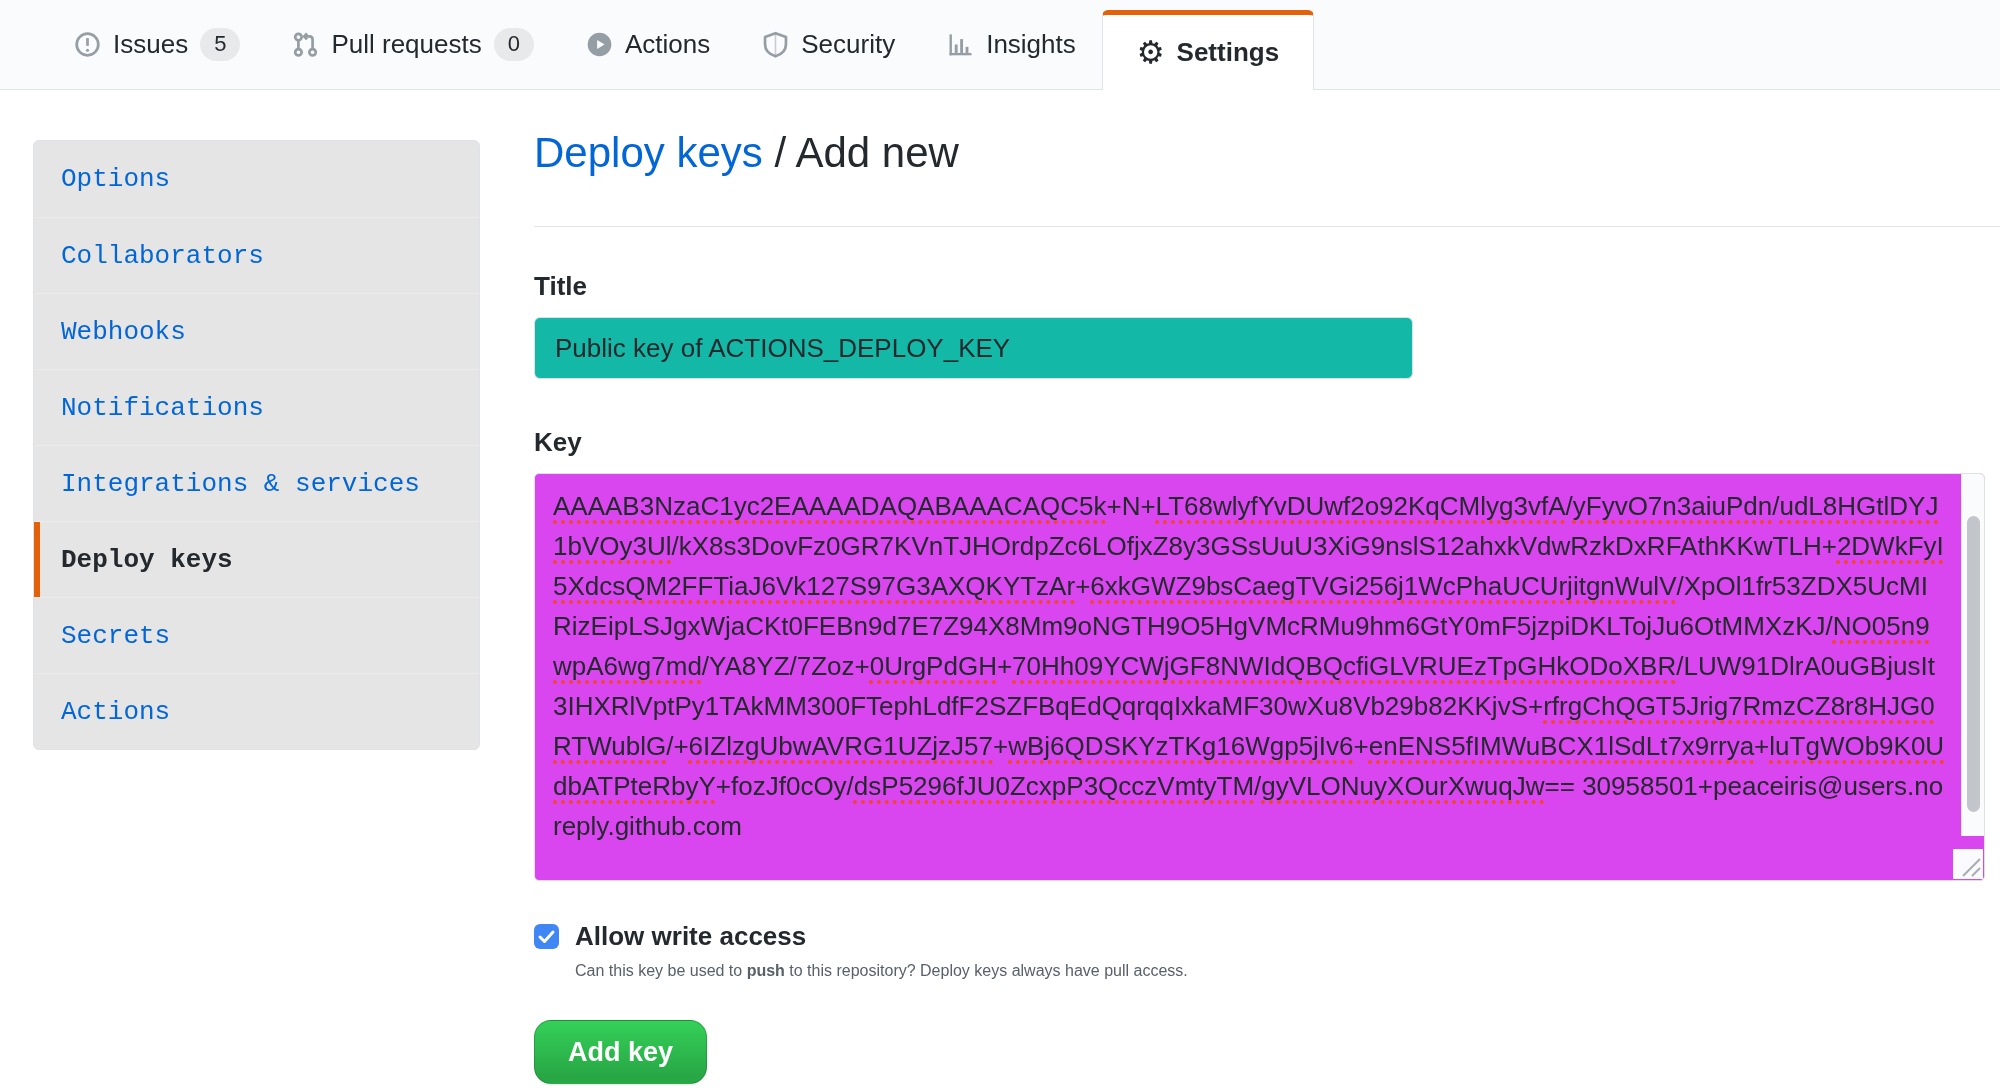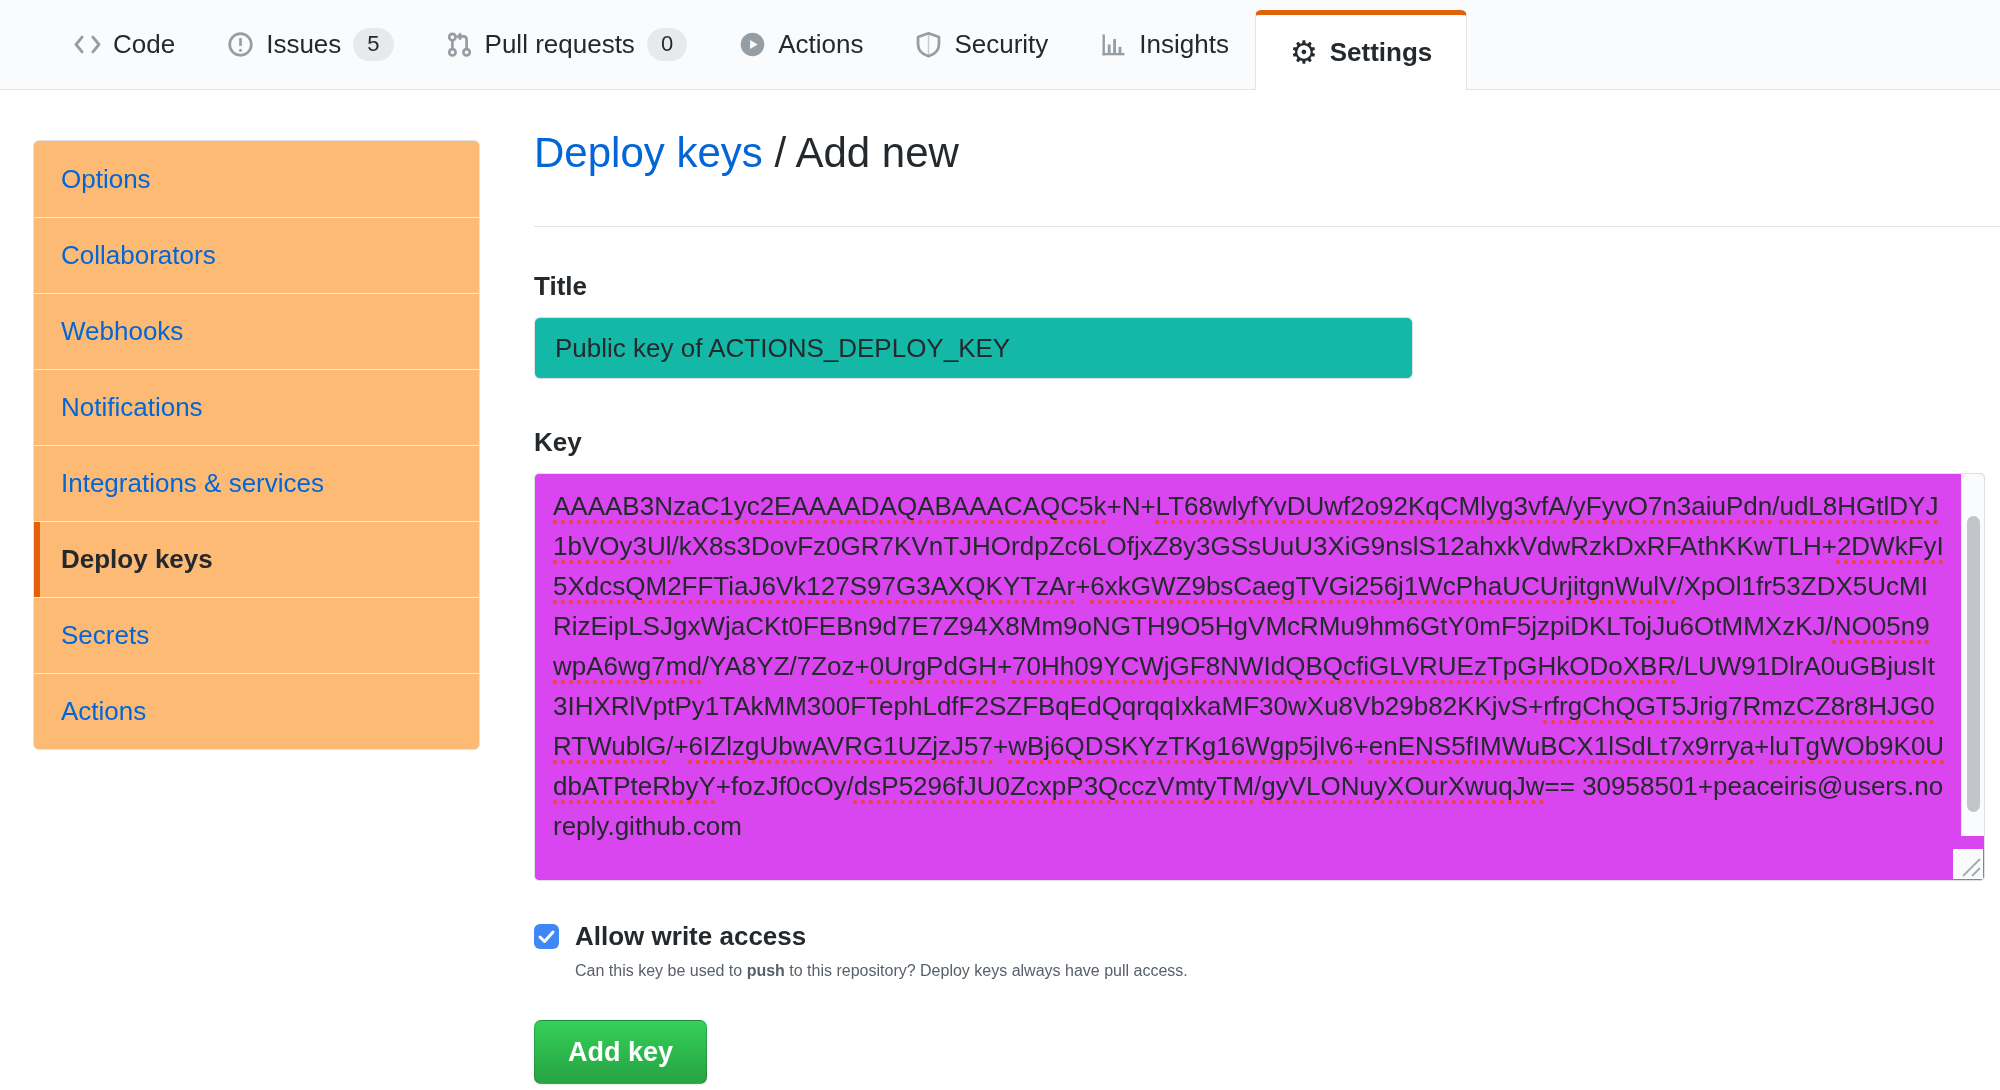--- a/index.html
+++ b/index.html
@@ -30,21 +30,21 @@
   .tab.active .ticon { color:#24292e; }
   .gear-glyph { font-family:"DejaVu Sans",sans-serif; font-size:31px; line-height:1; }
   .counter {
     background:rgba(27,31,35,.08); color:#24292e; border-radius:20px;
     padding:3px 14px; font-size:22px; line-height:1.2;
   }
 
   
   #sidebar {
     position:absolute; left:33px; top:140px; width:447px;
-    background:#fdba74; border:1px solid #dfe2e6; border-radius:6px; overflow:hidden;
+    background:#e5e5e5; border:1px solid #dfe2e6; border-radius:6px; overflow:hidden;font-family:Liberation Mono, monospace;
   }
   .side-item {
     height:76px; display:flex; align-items:center; padding:0 27px;
     font-size:26px; color:#0366d6; border-top:1px solid #eaecef; cursor:pointer;
   }
   .side-item:first-child { border-top:none; }
   .side-item.active {
     color:#24292e; font-weight:700; box-shadow:inset 6px 0 0 #e36209;
   }
 
@@ -96,39 +96,30 @@
     width:25px; height:25px; border-radius:6px; background:#3f87f5;
     display:flex; align-items:center; justify-content:center; cursor:pointer; flex:none;
   }
   .check-label { font-size:26px; font-weight:700; }
   .check-desc { margin:10px 12px 0 41px; font-size:16px; color:#586069; }
   .check-desc b { color:#586069; }
 
   #add-key-btn {
     margin-top:40px; height:64px; padding:0 33px;
     background:linear-gradient(180deg,#34d058,#28a745 90%);
-    border:1px solid rgba(27,31,35,.2); border-radius:7px;
+    border:1px solid rgba(27,31,35,.2); border-radius:17px;
     color:#fff; font-size:27px; font-weight:700; cursor:pointer;
     font-family:"Liberation Sans","DejaVu Sans",sans-serif;
     box-shadow:0 1px 2px rgba(27,31,35,.1);
   }
 </style>
 </head>
 <body>
 
 <nav id="nav">
-    <div class="tab">
-      <span class="ticon">
-        <svg width="27" height="27" viewBox="0 0 16 16" fill="none" stroke="currentColor" stroke-width="1.7" stroke-linecap="round" stroke-linejoin="round">
-          <path d="M4.8 3.6 L1.2 8 L4.8 12.4"></path>
-          <path d="M11.2 3.6 L14.8 8 L11.2 12.4"></path>
-        </svg>
-      </span>
-      <span>Code</span>
-    </div>
     <div class="tab">
       <span class="ticon">
         <svg width="27" height="27" viewBox="0 0 16 16" fill="none" stroke="currentColor" stroke-width="1.6">
           <circle cx="8" cy="8" r="6.4"></circle>
           <line x1="8" y1="4.2" x2="8" y2="8.8"></line>
           <circle cx="8" cy="11.4" r="0.9" fill="currentColor" stroke="none"></circle>
         </svg>
       </span>
       <span>Issues</span>
       <span class="counter">5</span>

